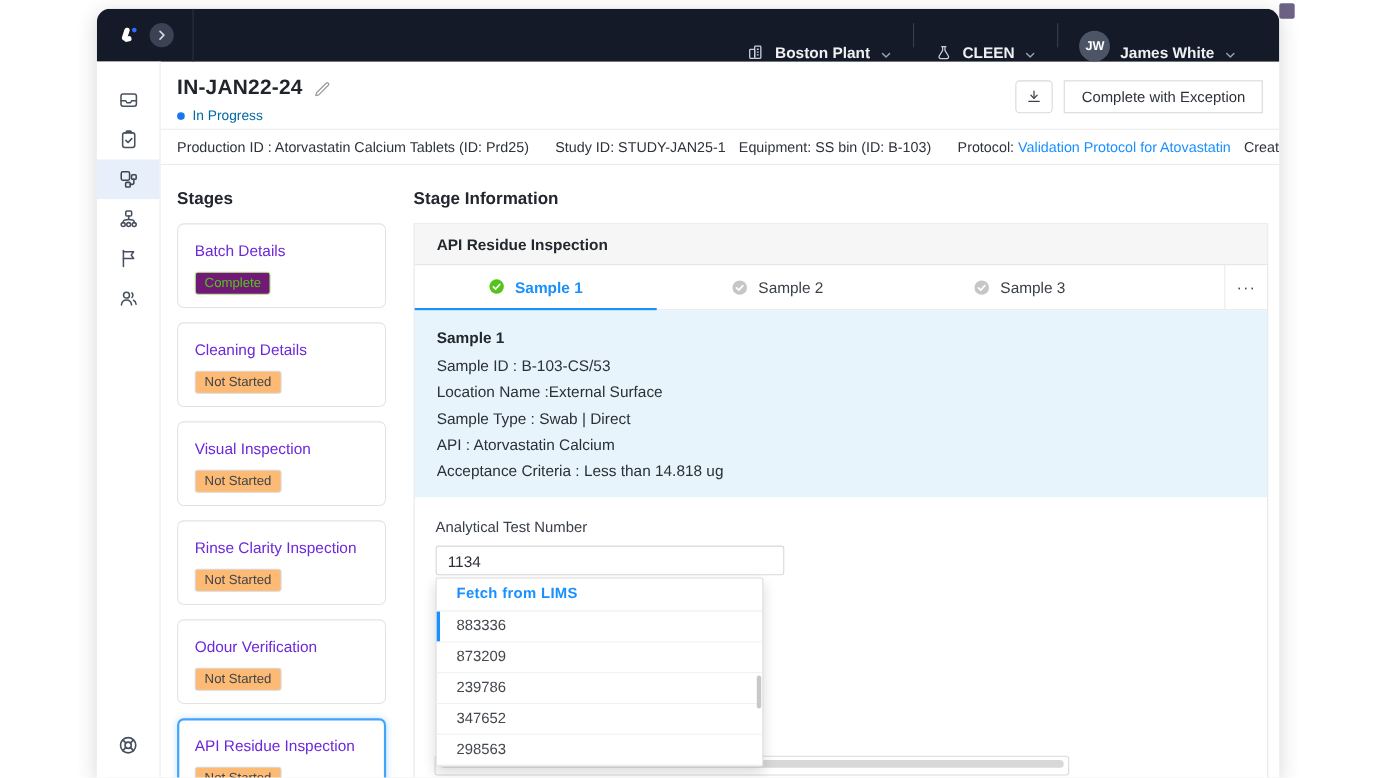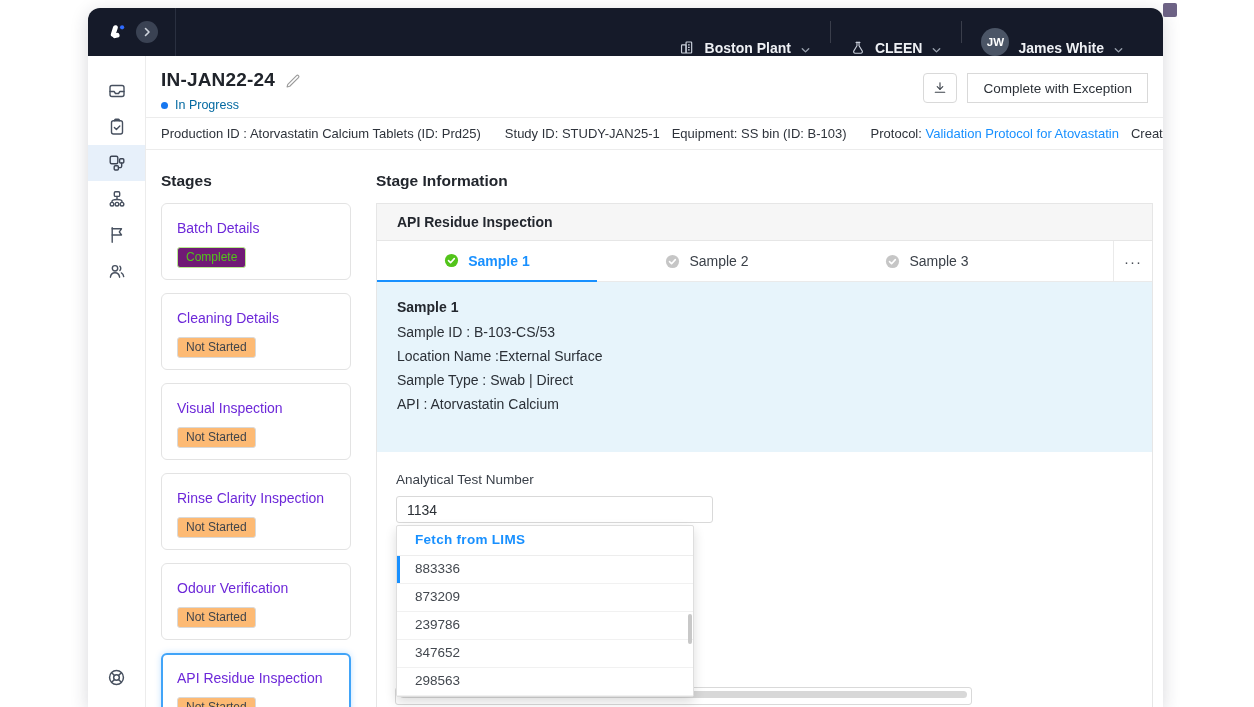--- a/index.html
+++ b/index.html
@@ -343,20 +343,21 @@
               <span>···</span>
             </div>
           </div>
 
           <div class="sample-block">
             <div class="sample-title">Sample 1</div>
             <div class="sample-line">Sample ID : B-103-CS/53</div>
             <div class="sample-line">Location Name :External Surface</div>
             <div class="sample-line">Sample Type : Swab | Direct</div>
             <div class="sample-line">API : Atorvastatin Calcium</div>
+            <div class="sample-line">Acceptance Criteria : Less than 14.818 ug</div>
           </div>
 
           <div class="form-area">
             <div class="form-label">Analytical Test Number</div>
             <input class="text-input" type="text" value="1134" style="">
 
             <div class="dropdown">
               <div class="dd-action">Fetch from LIMS</div>
               <div class="dd-option active">883336</div>
               <div class="dd-option">873209</div>

